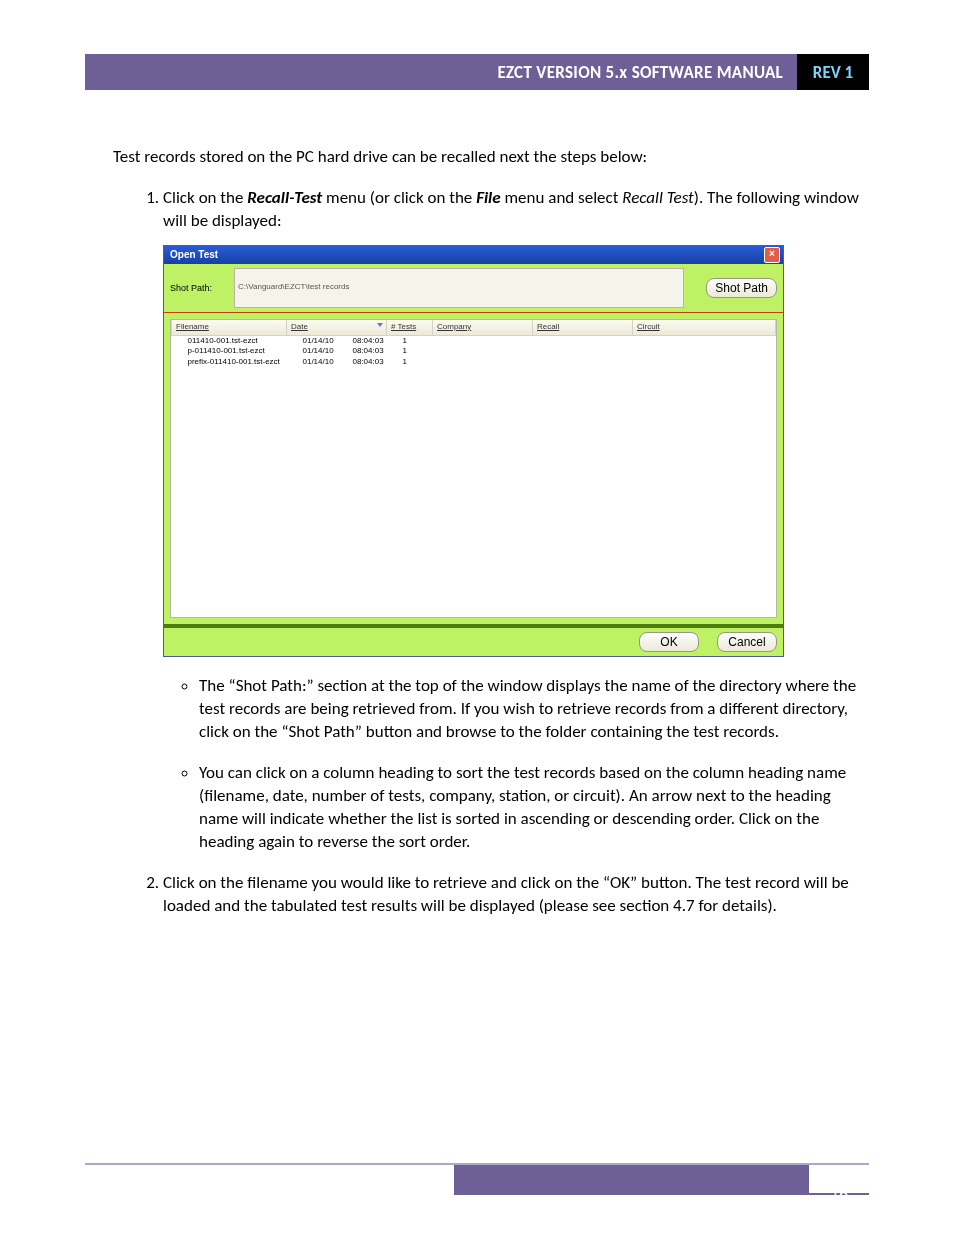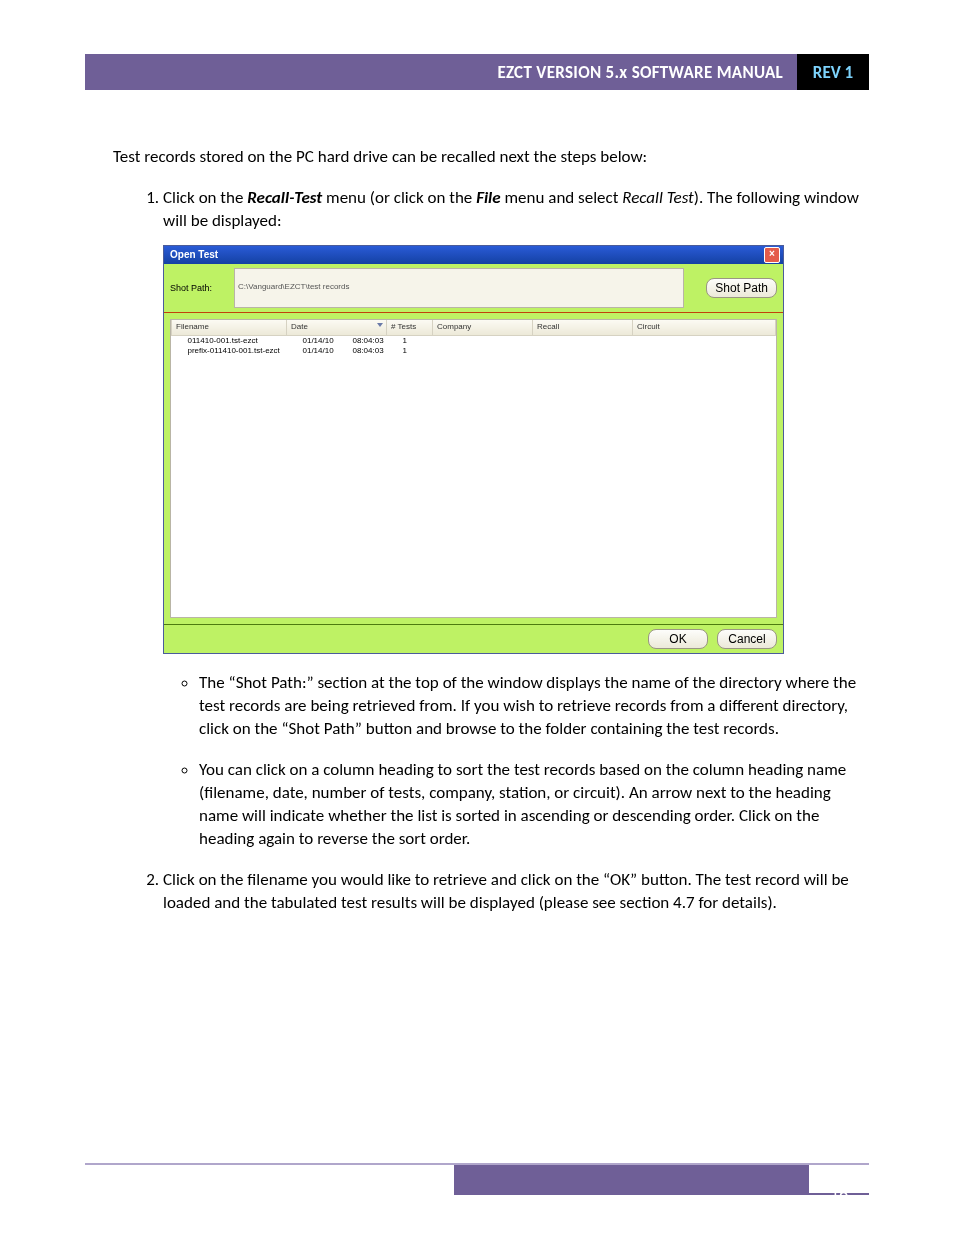--- a/index.html
+++ b/index.html
@@ -142,42 +142,43 @@
   }
   table.ft th {
     background: linear-gradient(#fbfaf3, #ece9d8);
     border: 1px solid #d6d2c2;
     border-top: none;
     padding: 2px 4px;
     text-align: left;
     font-weight: normal;
     color: #333;
     position: relative;
+    text-decoration: underline;
   }
   table.ft td {
     padding: 0 16px;
     white-space: nowrap;
     overflow: hidden;
   }
   .sort-arrow {
     position: absolute;
     right: 3px;
     top: 3px;
     width: 0;
     height: 0;
     border-left: 3px solid transparent;
     border-right: 3px solid transparent;
     border-top: 4px solid #6a7aa8;
   }
   .footer-bar {
     display: flex;
     justify-content: flex-end;
-    gap: 9px;
+    gap: 18px;
     padding: 4px 6px;
-    border-top: 1px solid #4d7c0f;
+    border-top: 4px solid #4d7c0f;
     align-items: center;
   }
 
   .page-footer {
     margin-top: auto;
     display: flex;
     height: 30px;
     border-top: 2px solid #b0a6cb;
   }
   .pf-left { flex: 1; }
@@ -250,20 +251,29 @@
                   <tr>
                     <td>011410-001.tst-ezct</td>
                     <td>01/14/10</td>
                     <td>08:04:03</td>
                     <td>1</td>
                     <td></td>
                     <td></td>
                     <td></td>
                   </tr>
                   <tr>
+                    <td>p-011410-001.tst-ezct</td>
+                    <td>01/14/10</td>
+                    <td>08:04:03</td>
+                    <td>1</td>
+                    <td></td>
+                    <td></td>
+                    <td></td>
+                  </tr>
+                  <tr>
                     <td>prefix-011410-001.tst-ezct</td>
                     <td>01/14/10</td>
                     <td>08:04:03</td>
                     <td>1</td>
                     <td></td>
                     <td></td>
                     <td></td>
                   </tr>
                 </tbody>
             </table>

